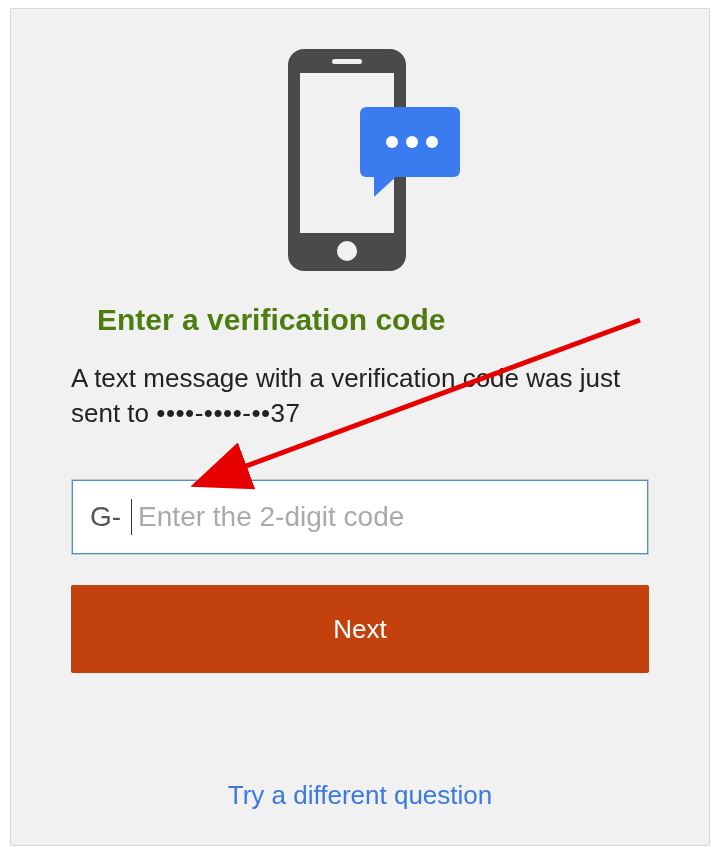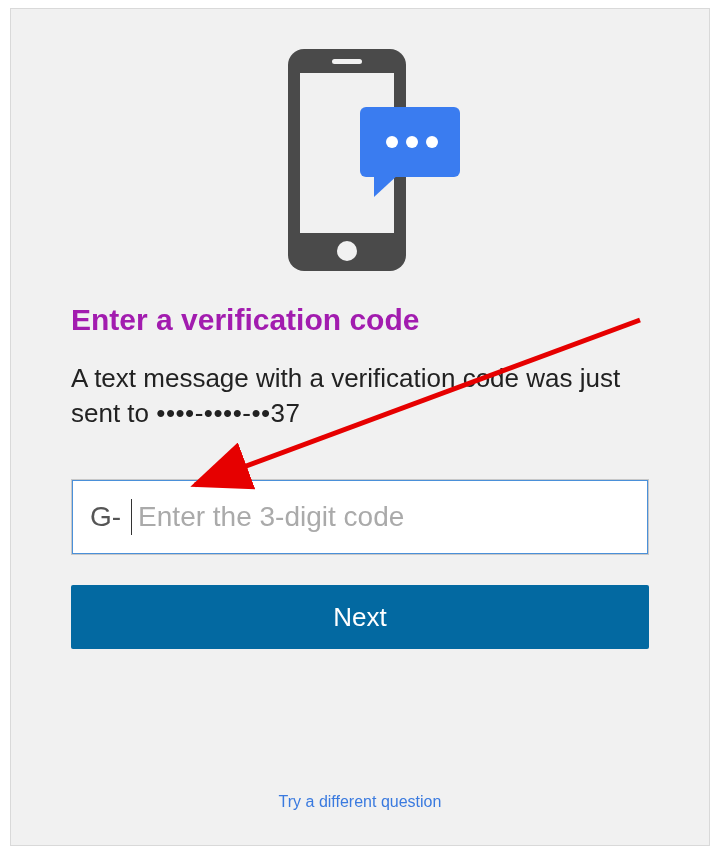--- a/index.html
+++ b/index.html
@@ -22,22 +22,23 @@
   }
   .hero {
     display: flex;
     justify-content: center;
     margin-bottom: 28px;
   }
   .phone-svg { display: block; }
   .heading {
     font-size: 30px;
     font-weight: 700;
-    color: #a21caf;
+    color: #4d7c0f;
     margin-bottom: 24px;
+    margin-left: 26px;
   }
   .desc {
     font-size: 26px;
     color: #222;
     line-height: 1.35;
     margin-bottom: 48px;
   }
   .masked {
     font-weight: 400;
     letter-spacing: 0.5px;
@@ -78,38 +79,38 @@
     inset: 0;
     opacity: 0;
     width: 100%;
     height: 100%;
     border: none;
     cursor: text;
   }
   .next-btn {
     display: block;
     width: 100%;
-    height: 64px;
-    background: #0369a1;
+    height: 88px;
+    background: #c2410c;
     color: #fff;
     font-size: 26px;
     border: none;
     border-radius: 2px;
     cursor: pointer;
   }
   .alt-link-wrap {
     position: absolute;
     left: 0;
     right: 0;
     bottom: 34px;
     text-align: center;
   }
   .alt-link {
     color: #3a7adf;
-    font-size: 16px;
+    font-size: 26px;
     text-decoration: none;
     cursor: pointer;
   }
   .arrow-overlay {
     position: absolute;
     pointer-events: none;
     left: 0;
     top: 0;
   }
 </style>
@@ -142,21 +143,21 @@
 
   <h1 class="heading">Enter a verification code</h1>
 
   <p class="desc">
     <span>A text message with a verification code was just sent to </span><span class="masked">••••-••••-••37</span>
   </p>
 
   <div class="input-wrap">
     <span class="prefix">G-</span>
     <span class="caret"></span>
-    <span class="placeholder">Enter the 3-digit code</span>
+    <span class="placeholder">Enter the 2-digit code</span>
     <input class="code-input" type="text" placeholder="Enter the 6-digit code" style="">
   </div>
 
   <button class="next-btn">Next</button>
 
   <div class="alt-link-wrap">
     <a class="alt-link">Try a different question</a>
   </div>
 
 </div>

